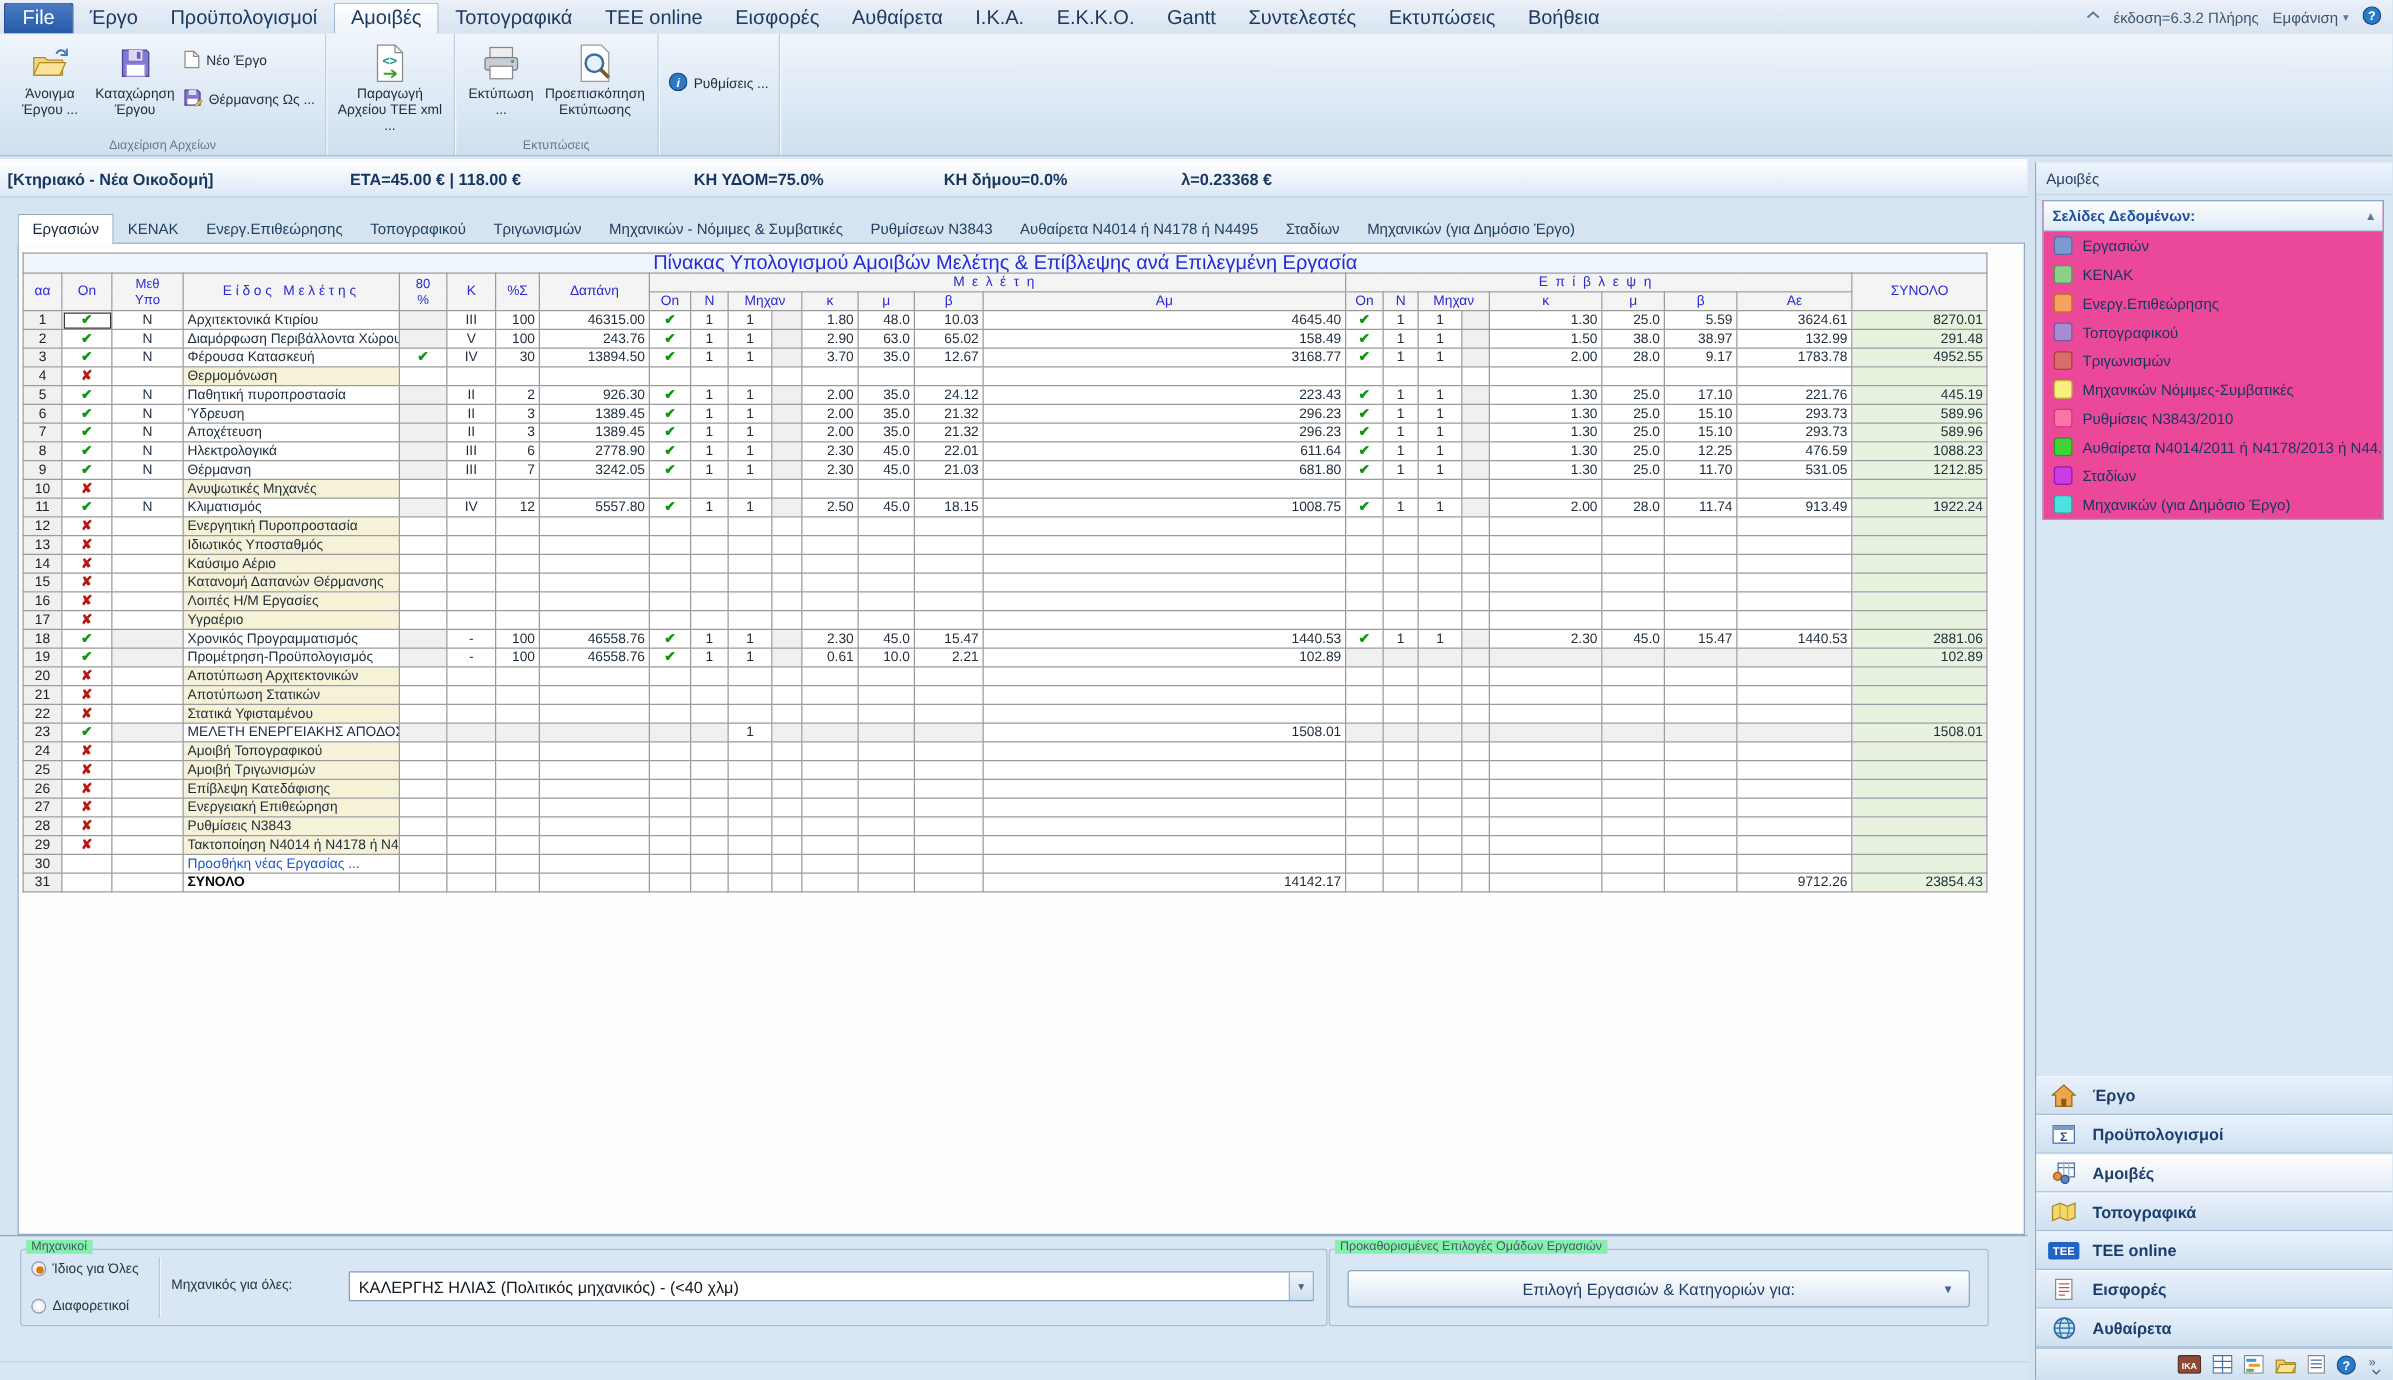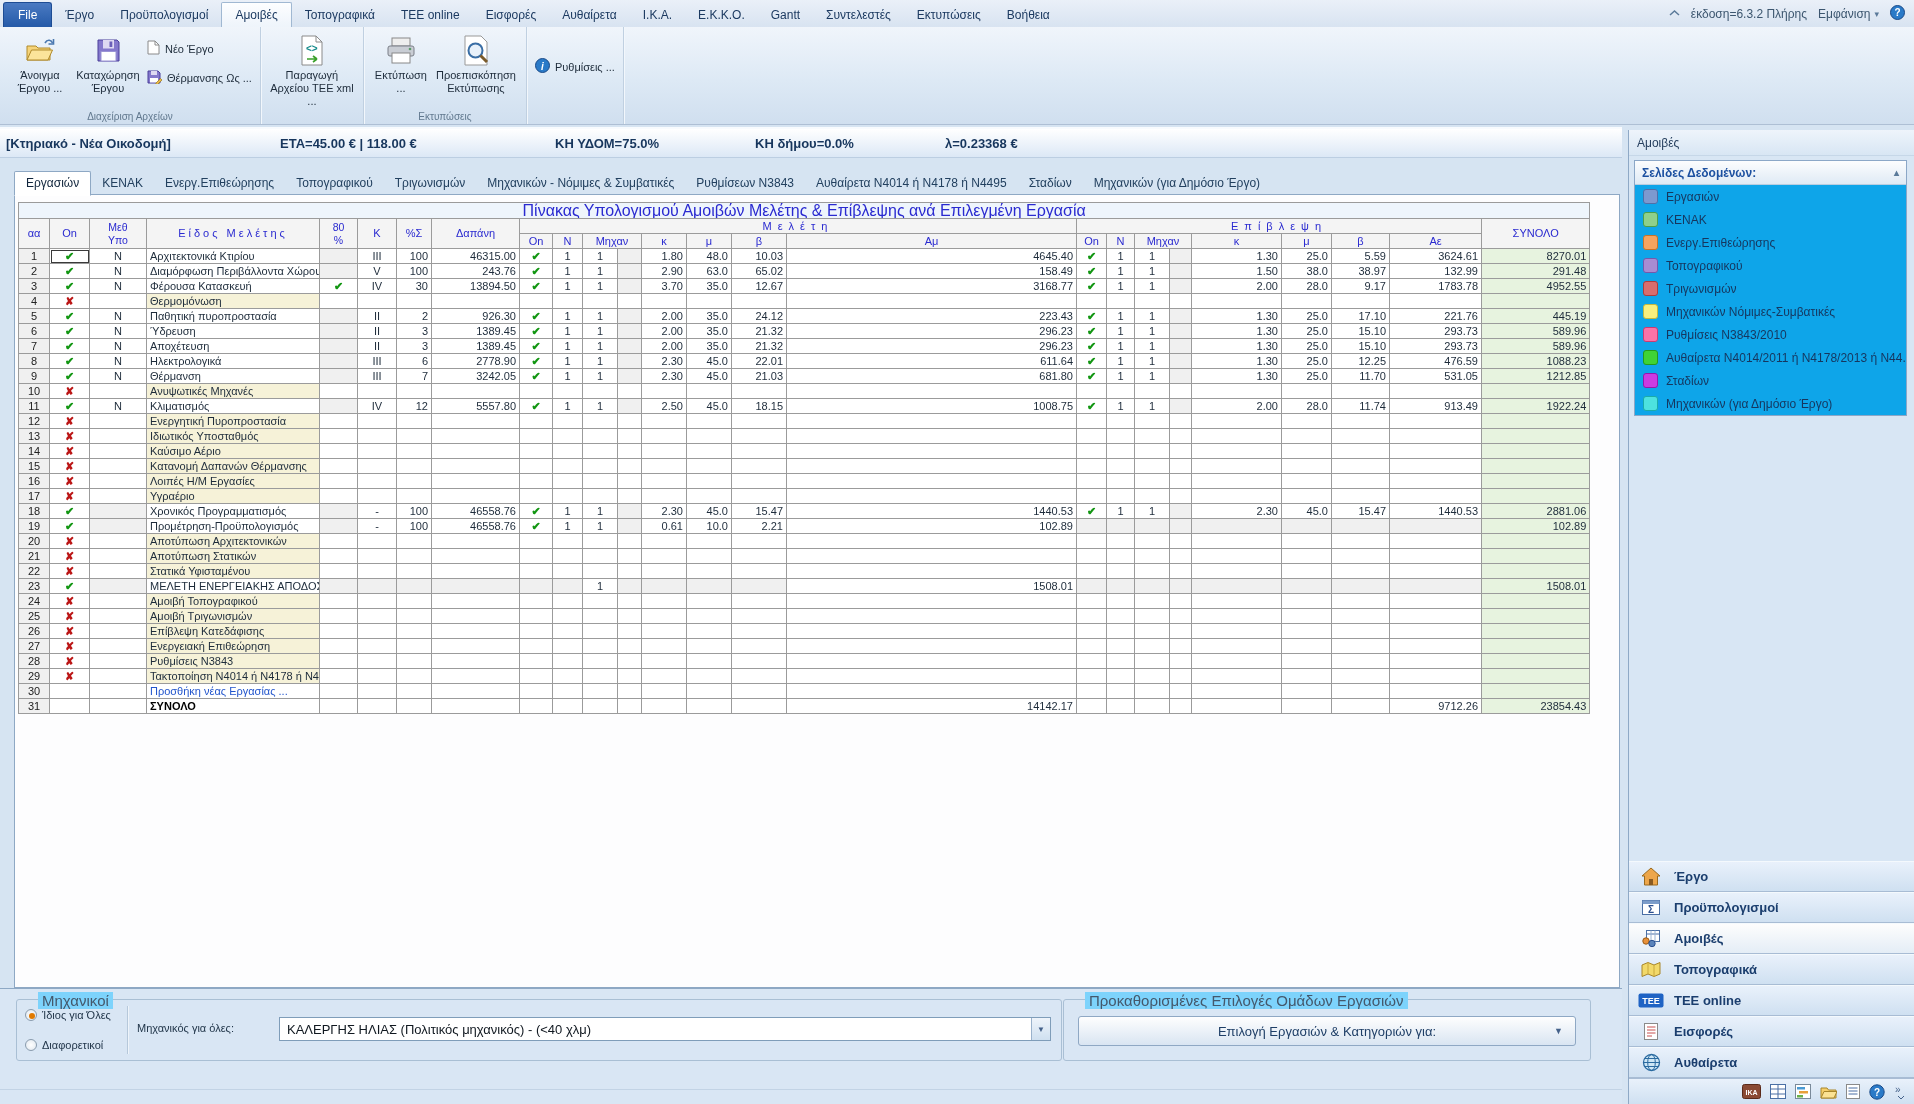--- a/index.html
+++ b/index.html
@@ -3,21 +3,21 @@
 <meta charset="utf-8">
 <style>
   * { box-sizing: border-box; margin:0; padding:0; }
   html,body { width:1914px; height:1104px; overflow:hidden; }
   body { position:relative; font-family:"Liberation Sans", sans-serif; background:#d6e4f2; color:#1d2b3a; }
 
   
   .ribbon-tabs { position:absolute; top:0; left:0; right:0; height:27px;
     background:linear-gradient(#eaf0f8,#d8e3f1); display:flex; align-items:flex-end; }
   .rtab { padding:0 13px; height:25px; display:flex; align-items:center;
-    font-size:12px; color:#1c3a61; cursor:default; white-space:nowrap; }
+    font-size:16px; color:#1c3a61; cursor:default; white-space:nowrap; }
   .rtab.active { background:linear-gradient(#fdfeff,#eef4fb); border:1px solid #a0b8d2;
     border-bottom:none; border-radius:2px 2px 0 0; }
   .rtab.file-tab { margin-left:3px; background:linear-gradient(#4a7ac2,#255aa8);
     color:#fff; border-radius:3px 3px 0 0; padding:0 14px; border:1px solid #1d4c94; border-bottom:none; }
   .ribbon-right { margin-left:auto; display:flex; align-items:center; gap:11px;
     padding-right:9px; font-size:12px; color:#3c566f; height:100%; }
   .ribbon-right .caret { font-size:9px; color:#5a7a9a; margin-left:-7px; }
 
   
   .ribbon-body { position:absolute; top:27px; left:0; right:0; height:98px;
@@ -77,22 +77,22 @@
   .t-s td.c-name { font-weight:bold; color:#000; }
   .tbl tbody td.c-aa { background:#f0f0f0; color:#222; text-align:center; }
   .chk { color:#129612; font-weight:bold; text-align:center; }
   .crx { color:#bb1616; font-weight:bold; text-align:center; }
   .sel { outline:1.5px solid #3a3a3a; outline-offset:-2px; }
 
   
   .bottom-bar { position:absolute; top:830px; left:0; right:0; bottom:0;
     background:#d9e6f4; border-top:1px solid #8ea8c4; }
   .fs { position:absolute; border:1px solid #a9bfd4; border-radius:3px; height:62px; top:10px; }
-  .fs-legend { position:absolute; top:-8px; left:21px; background:#7dd3fc;
-    padding:0 4px; font-size:15px; color:#44586c; }
+  .fs-legend { position:absolute; top:-8px; left:4px; background:#86efac;
+    padding:0 4px; font-size:10px; color:#44586c; }
   .fs1 { left:16px; width:1046px; }
   .fs2 { left:1063px; width:528px; }
   .radio-row { display:flex; align-items:center; gap:5px; font-size:11px; color:#22364a; }
   .radios { position:absolute; left:8px; top:9px; display:flex; flex-direction:column; gap:18px; }
   .radio { width:12px; height:12px; border-radius:50%; border:1px solid #8a9cae;
     background:radial-gradient(#ffffff,#dfe6ee); position:relative; }
   .radio.on::after { content:''; position:absolute; left:2.5px; top:2.5px;
     width:6px; height:6px; border-radius:50%; background:#e07a00; }
   .fs-divider { position:absolute; left:110px; top:6px; bottom:6px; width:1px;
     background:#b6c8da; box-shadow:1px 0 0 #eef4fa; }
@@ -109,21 +109,21 @@
   .big-dd .arr { position:absolute; right:12px; font-size:9px; color:#44618a; }
   .bottom-edge { position:absolute; left:0; right:0; bottom:14px; height:1px; background:#c2d3e5; }
 
   
   .sidebar { position:absolute; top:130px; right:0; width:286px; bottom:0;
     background:#d8e6f4; border-left:1px solid #8fa9c6; }
   .sb-header { height:26px; display:flex; align-items:center; padding:0 8px;
     font-size:12px; color:#27405f; background:linear-gradient(#eef4fb,#d8e6f4);
     border-bottom:1px solid #c6d7e8; }
   .sb-panel { position:absolute; top:30px; left:5px; right:7px;
-    background:#0ea5e9; border:1px solid #8ba7c7; }
+    background:#ec4899; border:1px solid #8ba7c7; }
   .sb-panel-header { height:24px; display:flex; align-items:center; padding:0 7px;
     background:linear-gradient(#fcfdfe,#dfeaf5); border-bottom:1px solid #b9cde0;
     font-size:12px; font-weight:bold; color:#1c50a0; }
   .sb-panel-header .pin { margin-left:auto; font-size:10px; color:#5a7a9a; }
   .sb-item { height:23px; display:flex; align-items:center; gap:8px; padding-left:8px;
     font-size:12px; color:#16365e; cursor:default; white-space:nowrap; overflow:hidden; }
   .sb-swatch { width:15px; height:15px; border-radius:3px; border:1px solid #666; flex:none; }
   .sb-nav { position:absolute; left:0; right:0; bottom:26px; }
   .nav-item { height:31px; display:flex; align-items:center; gap:9px; padding-left:8px;
     background:linear-gradient(#e9f1fb,#cfe0f1); border-top:1px solid #f4f9fd;

